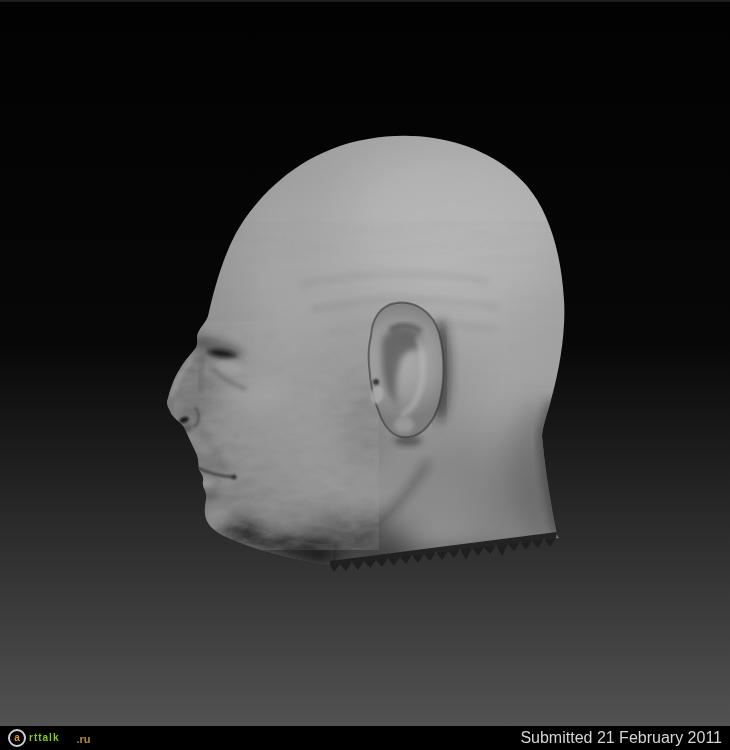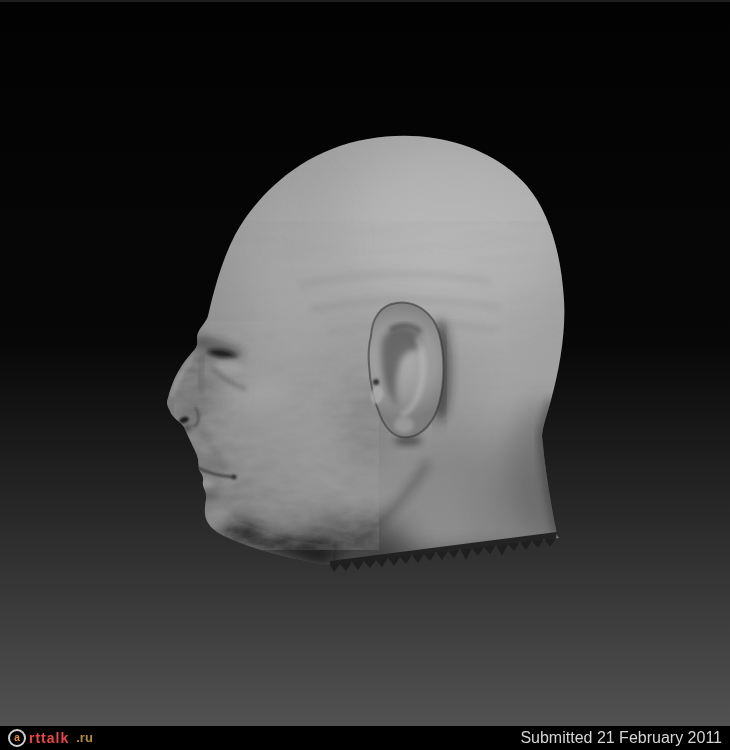--- a/index.html
+++ b/index.html
@@ -19,22 +19,22 @@
     position:absolute;left:0;bottom:0;width:730px;height:24px;
     background:#000;display:flex;align-items:center;justify-content:space-between;
     box-sizing:border-box;padding:0 8px;z-index:6;
   }
   .logo{display:flex;align-items:center;gap:1px;user-select:none;}
   .logo-circle{
     width:14px;height:14px;border:2px solid #cfcfcf;border-radius:50%;
     display:flex;align-items:center;justify-content:center;
     color:#e8961e;font-size:10px;font-weight:bold;line-height:1;margin-right:2px;
   }
-  .logo-text{color:#ef4444;font-weight:bold;font-size:14px;letter-spacing:1px;line-height:1;}
-  .logo-suffix{color:#b98a33;font-size:13px;font-weight:bold;margin-left:6px;align-self:flex-end;line-height:1.4;}
+  .logo-text{color:#84cc16;font-weight:bold;font-size:10px;letter-spacing:1px;line-height:1;}
+  .logo-suffix{color:#b98a33;font-size:11px;font-weight:bold;margin-left:16px;align-self:flex-end;line-height:1.4;}
   .submitted{color:#d5d5d5;font-size:16px;line-height:1;}
 </style>
 </head>
 <body>
 
 <div class="page">
   <div class="viewport">
     <div class="top-edge"></div>
 
     <svg width="730" height="726" viewBox="0 0 730 726">

